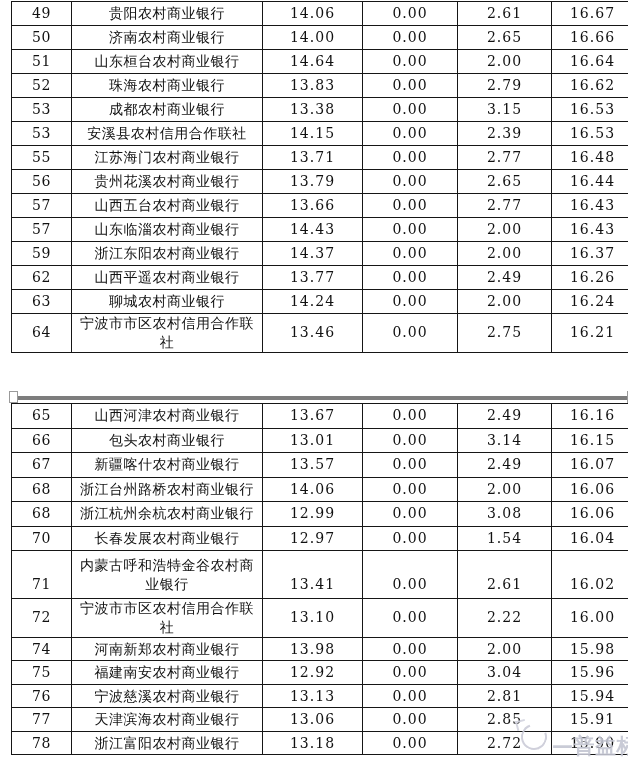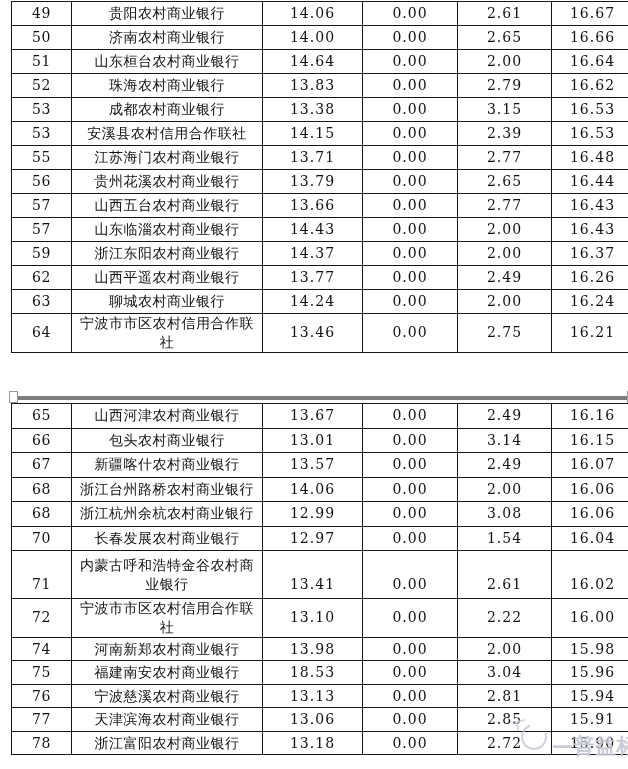--- a/index.html
+++ b/index.html
@@ -328,21 +328,21 @@
           <td class="rank-cell">74</td>
           <td class="bank-name-cell">河南新郑农村商业银行</td>
           <td class="value-cell">13.98</td>
           <td class="value-cell">0.00</td>
           <td class="value-cell">2.00</td>
           <td class="value-cell">15.98</td>
         </tr>
         <tr>
           <td class="rank-cell">75</td>
           <td class="bank-name-cell">福建南安农村商业银行</td>
-          <td class="value-cell">18.53</td>
+          <td class="value-cell">12.92</td>
           <td class="value-cell">0.00</td>
           <td class="value-cell">3.04</td>
           <td class="value-cell">15.96</td>
         </tr>
         <tr>
           <td class="rank-cell">76</td>
           <td class="bank-name-cell">宁波慈溪农村商业银行</td>
           <td class="value-cell">13.13</td>
           <td class="value-cell">0.00</td>
           <td class="value-cell">2.81</td>

